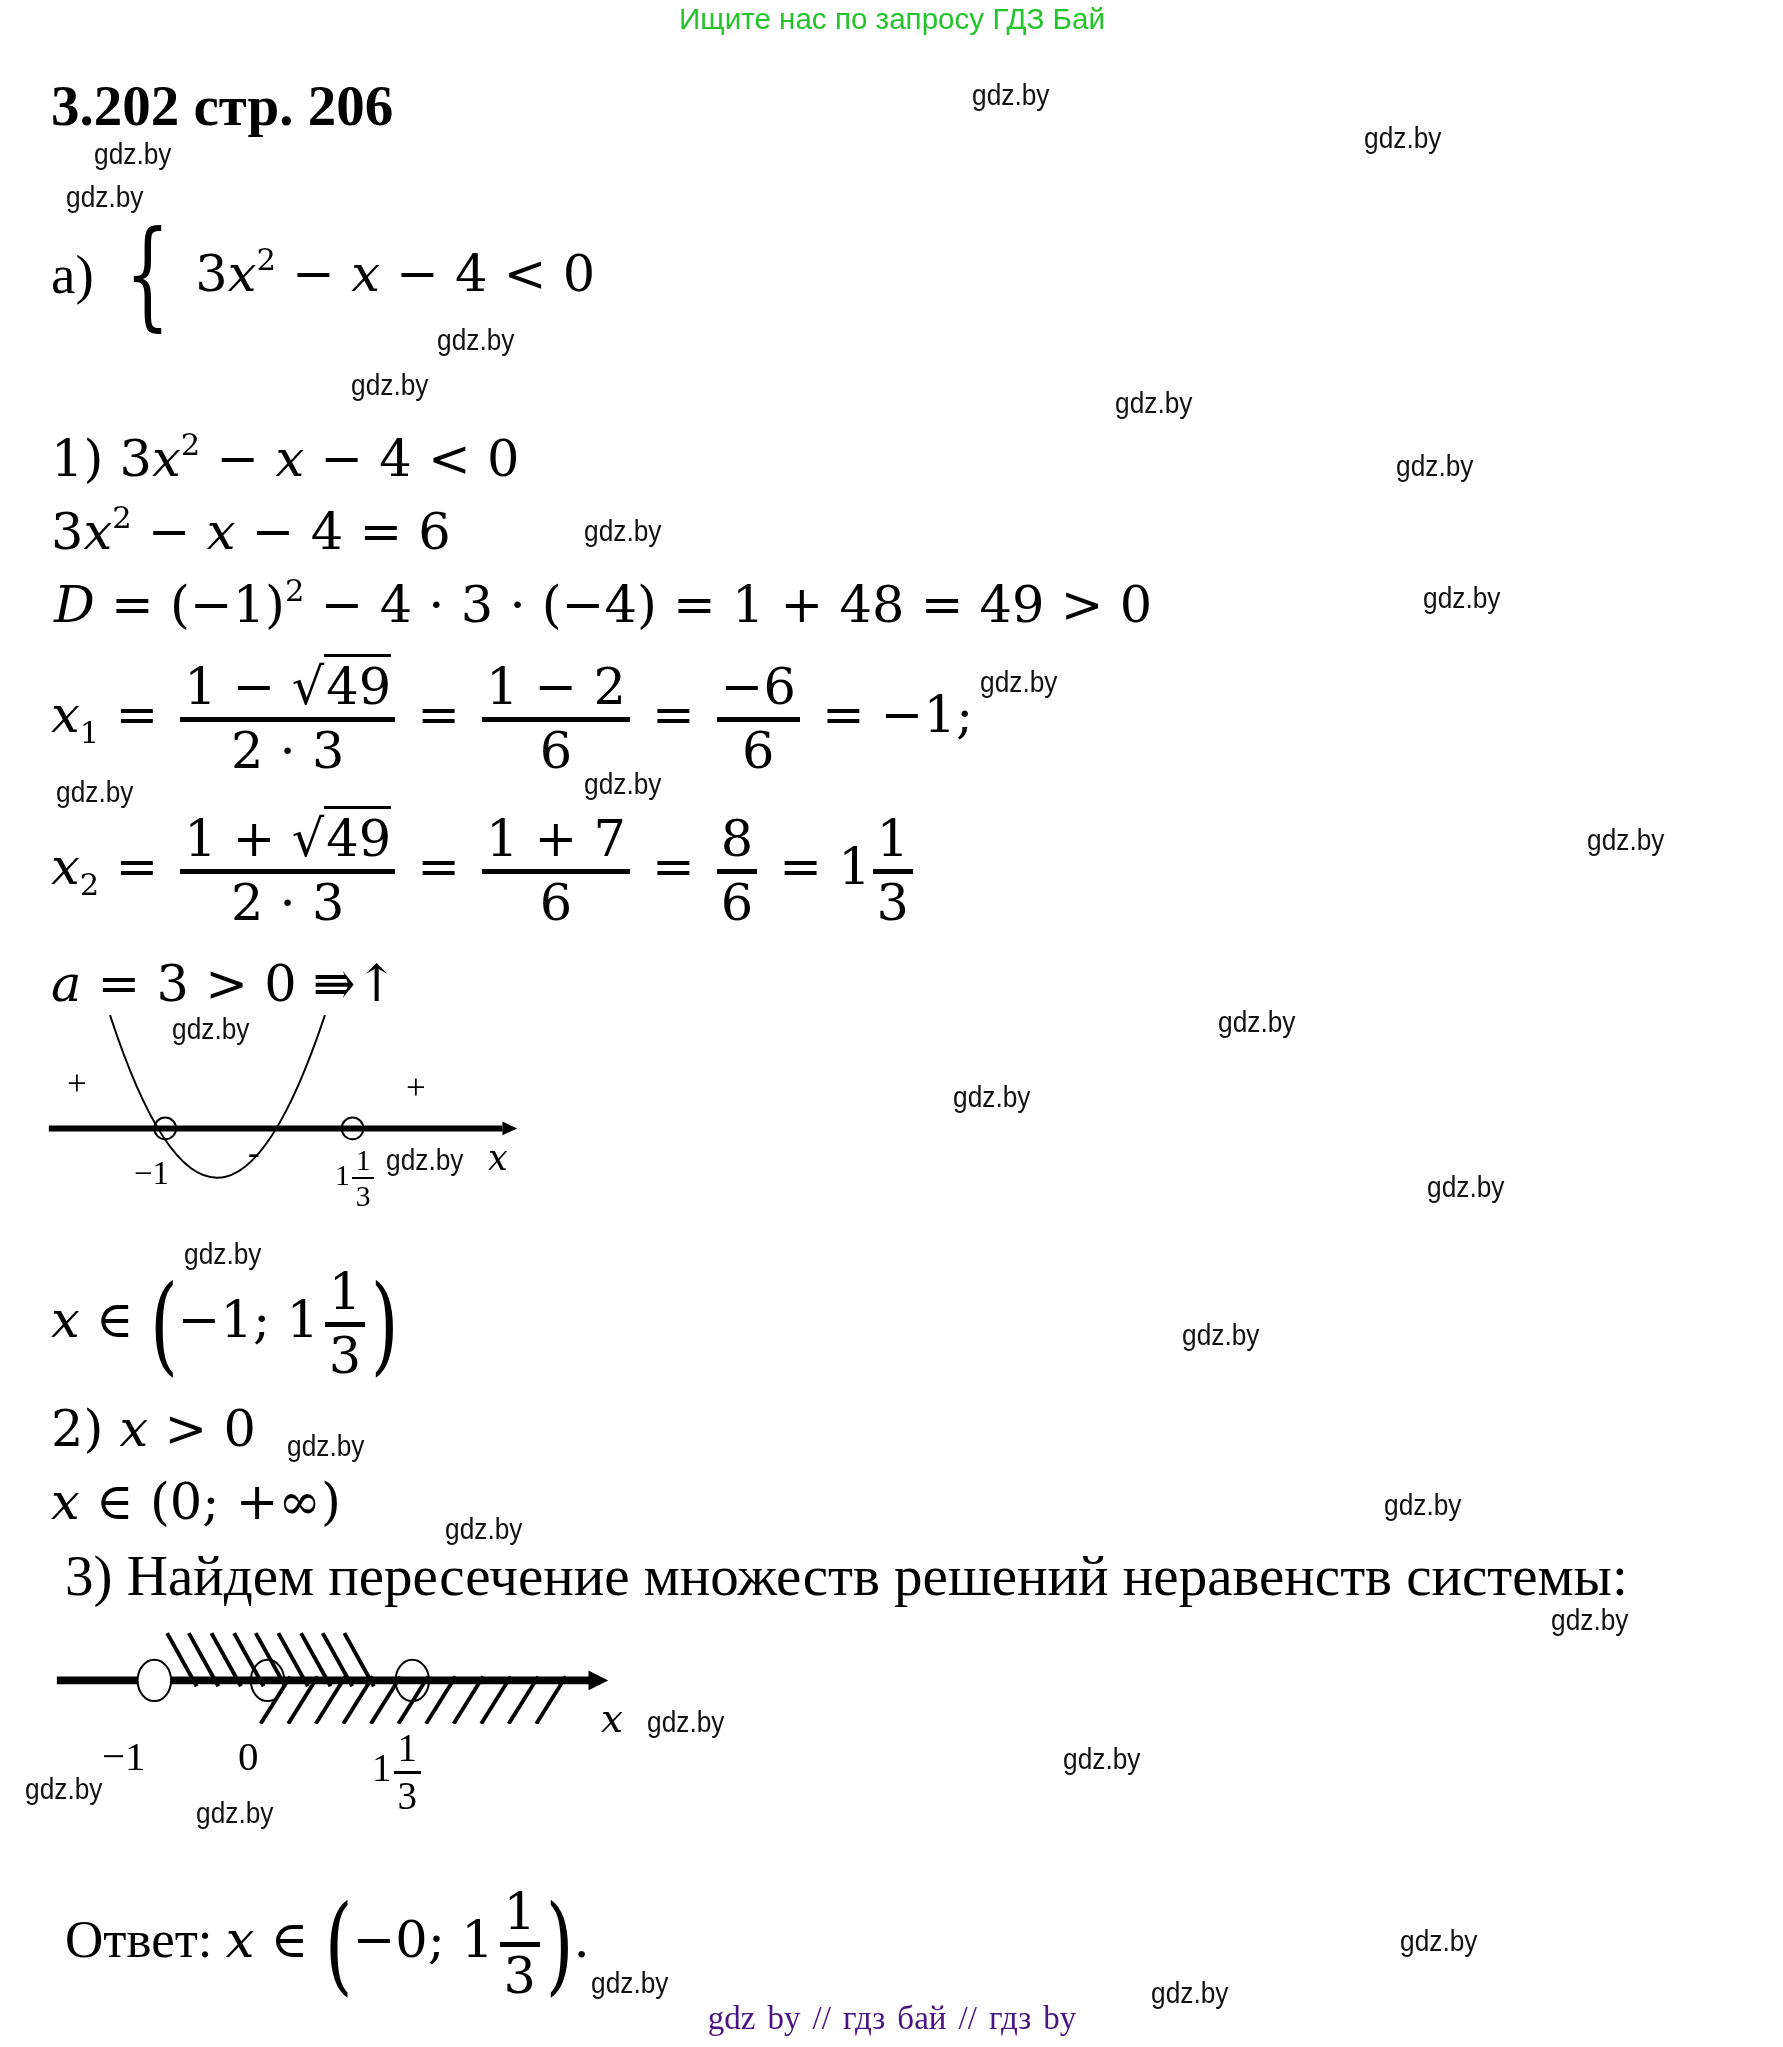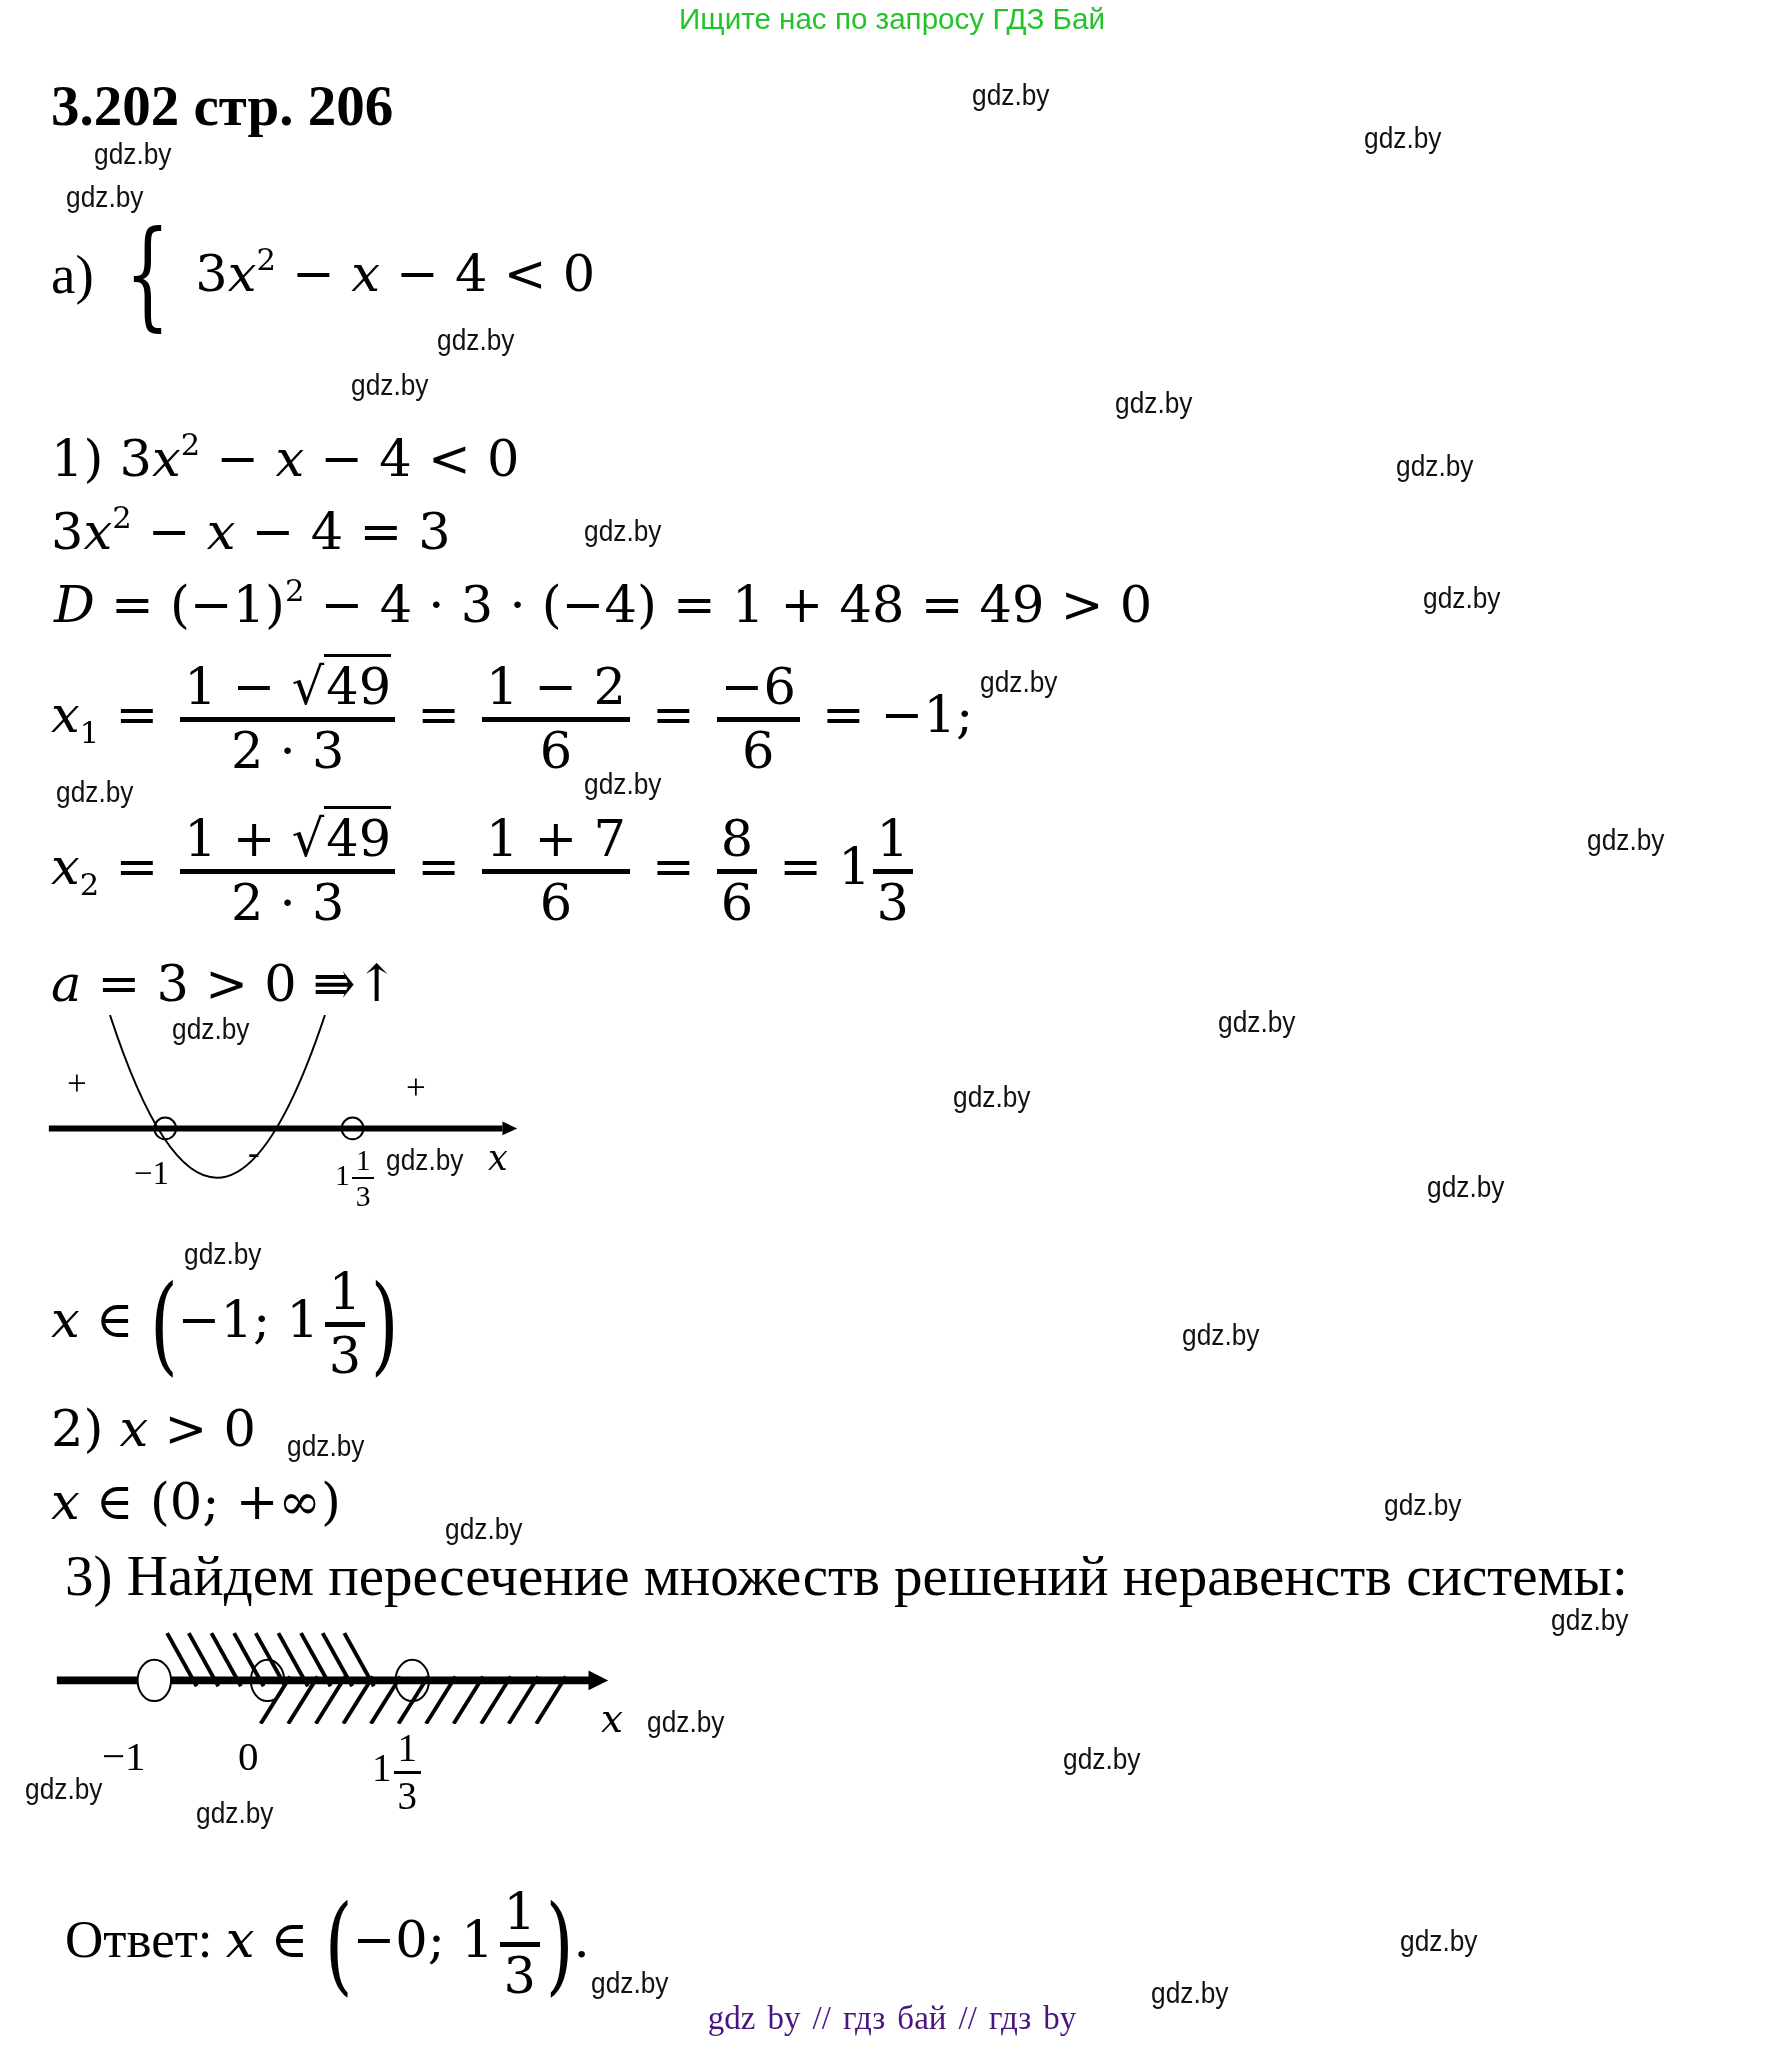--- a/index.html
+++ b/index.html
@@ -35,21 +35,21 @@
   <span class="brace">{</span>
   <span class="system">
     <span><span>3</span><span class="it">x</span><sup>2</sup><span> − </span><span class="it">x</span><span> − 4 &lt; 0</span></span>
   </span>
 </div>
 
 <div class="abs math" style="left:51px; top:429px;">
   <span>1) </span><span>3</span><span class="it">x</span><sup>2</sup><span> − </span><span class="it">x</span><span> − 4 &lt; 0</span>
 </div>
 <div class="abs math" style="left:51px; top:502px;">
-  <span>3</span><span class="it">x</span><sup>2</sup><span> − </span><span class="it">x</span><span> − 4 = 3</span>
+  <span>3</span><span class="it">x</span><sup>2</sup><span> − </span><span class="it">x</span><span> − 4 = 6</span>
 </div>
 <div class="abs math" style="left:54px; top:575px;">
   <span class="it">D</span><span> = (−1)</span><sup>2</sup><span> − 4 · 3 · (−4) = 1 + 48 = 49 &gt; 0</span>
 </div>
 
 <div class="abs math" style="left:51px; top:658px;text-align:center;">
   <span class="it">x</span><sub>1</sub><span> = </span>
   <span class="frac">
       <span class="num"><span>1 − </span>√<span class="sqrt">49</span></span>
       <span class="bar"></span>

